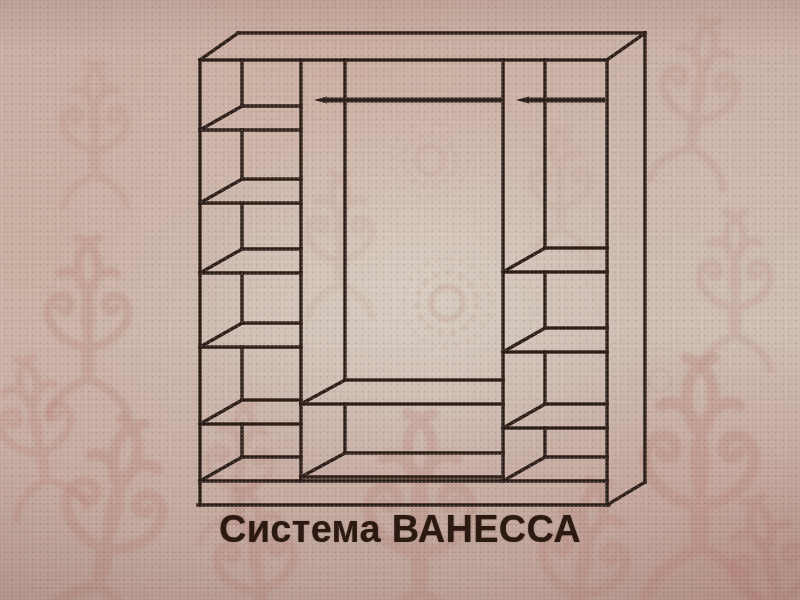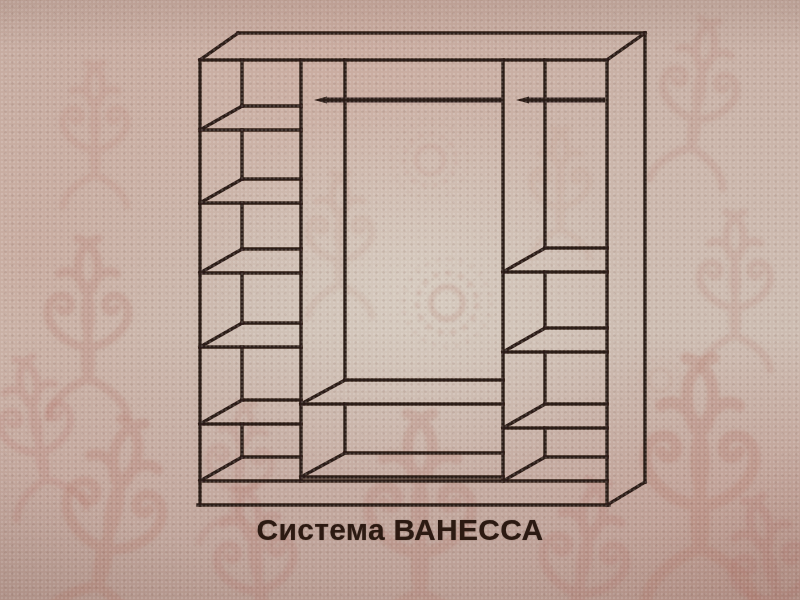--- a/index.html
+++ b/index.html
@@ -26,21 +26,21 @@
     background-position:0 0, 2px 3px;
   }
   .vignette{
     position:absolute;inset:0;pointer-events:none;
     background:
       linear-gradient(180deg, rgba(96,58,48,0.10) 0%, rgba(96,58,48,0) 8%),
       radial-gradient(ellipse 118% 108% at 50% 40%, rgba(0,0,0,0) 52%, rgba(88,50,42,0.16) 78%, rgba(66,36,30,0.42) 100%);
   }
   .caption{
     position:absolute;left:0;top:511px;width:800px;
-    text-align:center;font-weight:bold;font-size:30px;line-height:37px;
+    text-align:center;font-weight:bold;font-size:38px;line-height:37px;
     letter-spacing:0.3px;
     text-shadow:0 0 1.2px rgba(44,26,18,0.55);
   }
 </style>
 </head>
 <body>
 
 <div class="photo">
   <div class="texture"></div>
 

